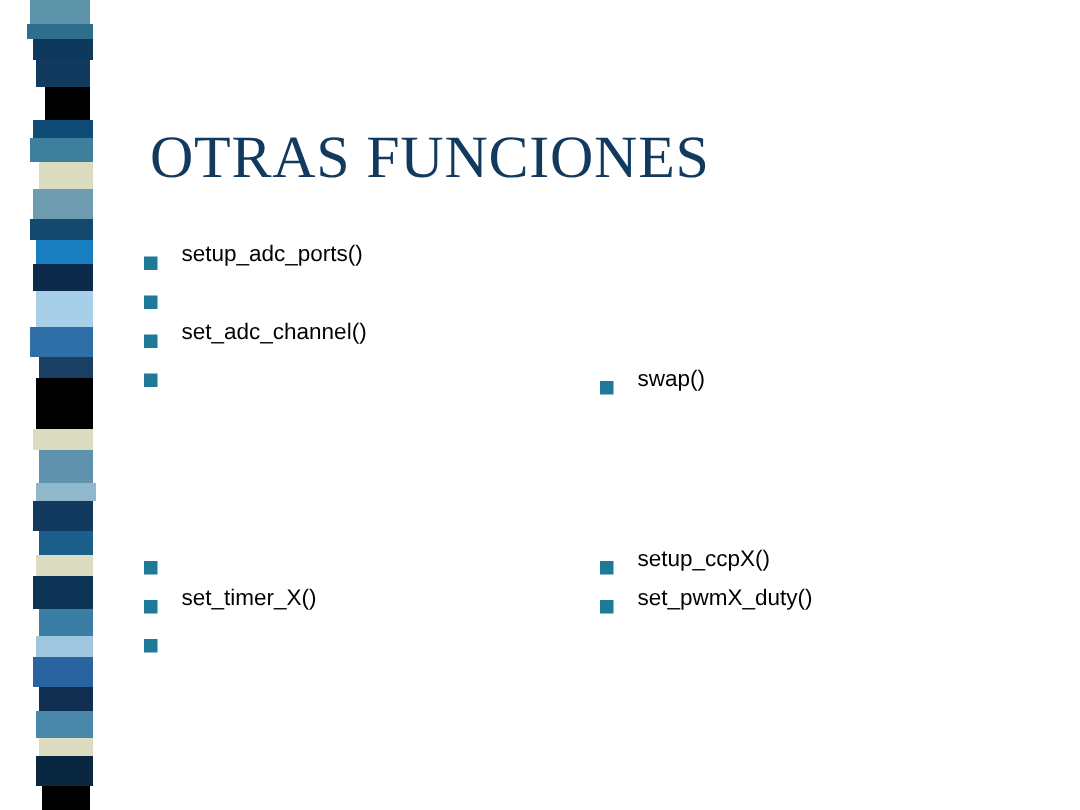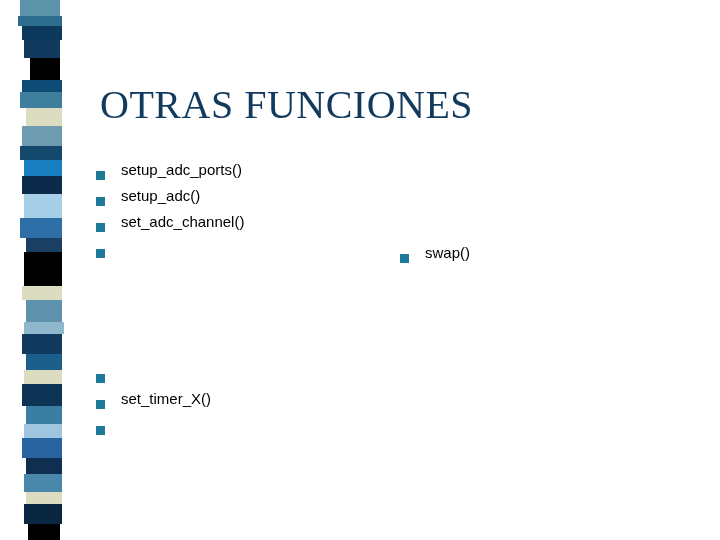--- a/index.html
+++ b/index.html
@@ -120,21 +120,20 @@
 
   <h1 class="title" style="color: rgb(18, 58, 94);">OTRAS FUNCIONES</h1>
 
   <div class="col col-left" style="top:160px;">
     <div class="bullet-row">
       <span class="bullet-marker" style="background: rgb(31, 122, 153);"></span>
       <span class="bullet-text">setup_adc_ports()</span>
     </div>
     <div class="bullet-row">
       <span class="bullet-marker" style="background: rgb(31, 122, 153);"></span>
-      <span class="bullet-text">setup_adc()</span>
     </div>
     <div class="bullet-row">
       <span class="bullet-marker" style="background: rgb(31, 122, 153);"></span>
       <span class="bullet-text">set_adc_channel()</span>
     </div>
     <div class="bullet-row">
       <span class="bullet-marker" style="background: rgb(31, 122, 153);"></span>
     </div>
   </div>
 
@@ -151,14 +150,24 @@
     </div>
   </div>
 
   <div class="col col-right" style="top:243px;text-align:right;">
     <div class="bullet-row">
       <span class="bullet-marker" style="background: rgb(31, 122, 153);"></span>
       <span class="bullet-text">swap()</span>
     </div>
   </div>
 
+  <div class="col col-right" style="top:363px;">
+    <div class="bullet-row">
+      <span class="bullet-marker" style="background: rgb(31, 122, 153);"></span>
+      <span class="bullet-text">setup_ccpX()</span>
+    </div>
+    <div class="bullet-row">
+      <span class="bullet-marker" style="background: rgb(31, 122, 153);"></span>
+      <span class="bullet-text">set_pwmX_duty()</span>
+    </div>
+  </div>
 
 </div>
 
 </body></html>

